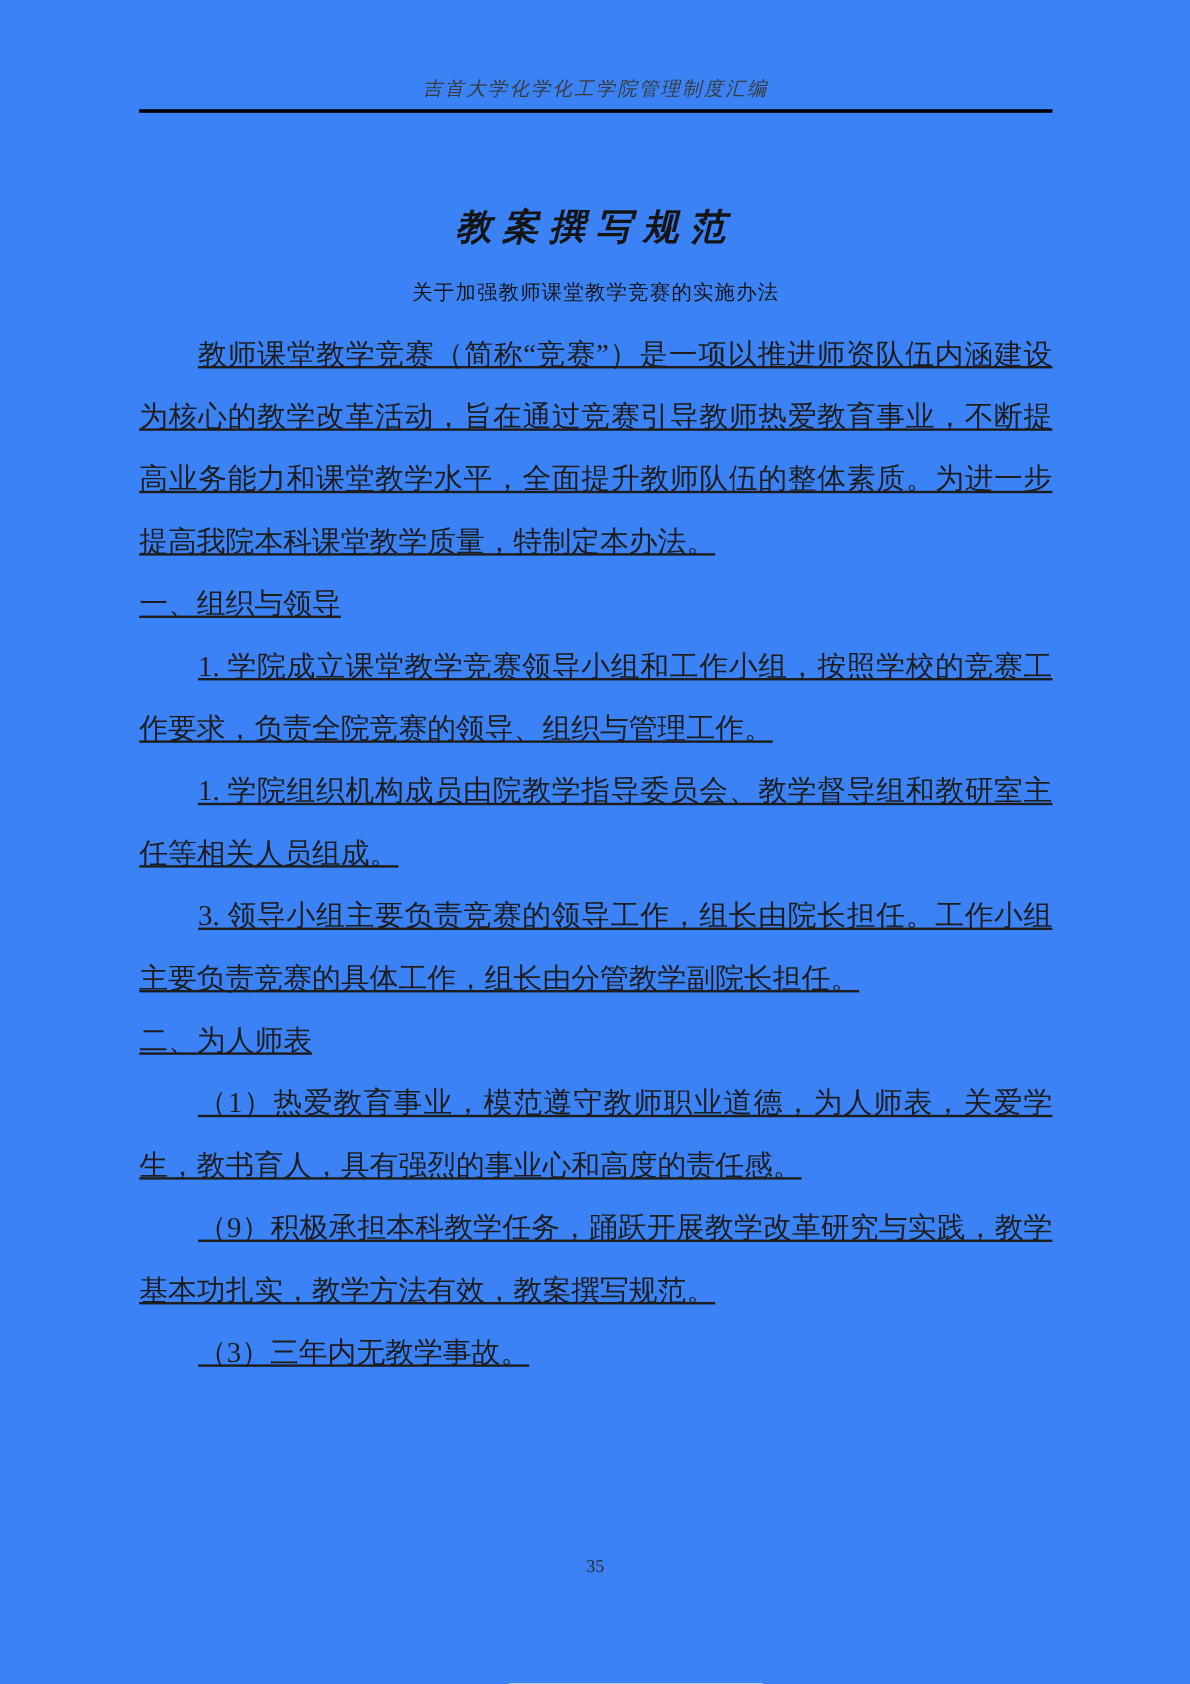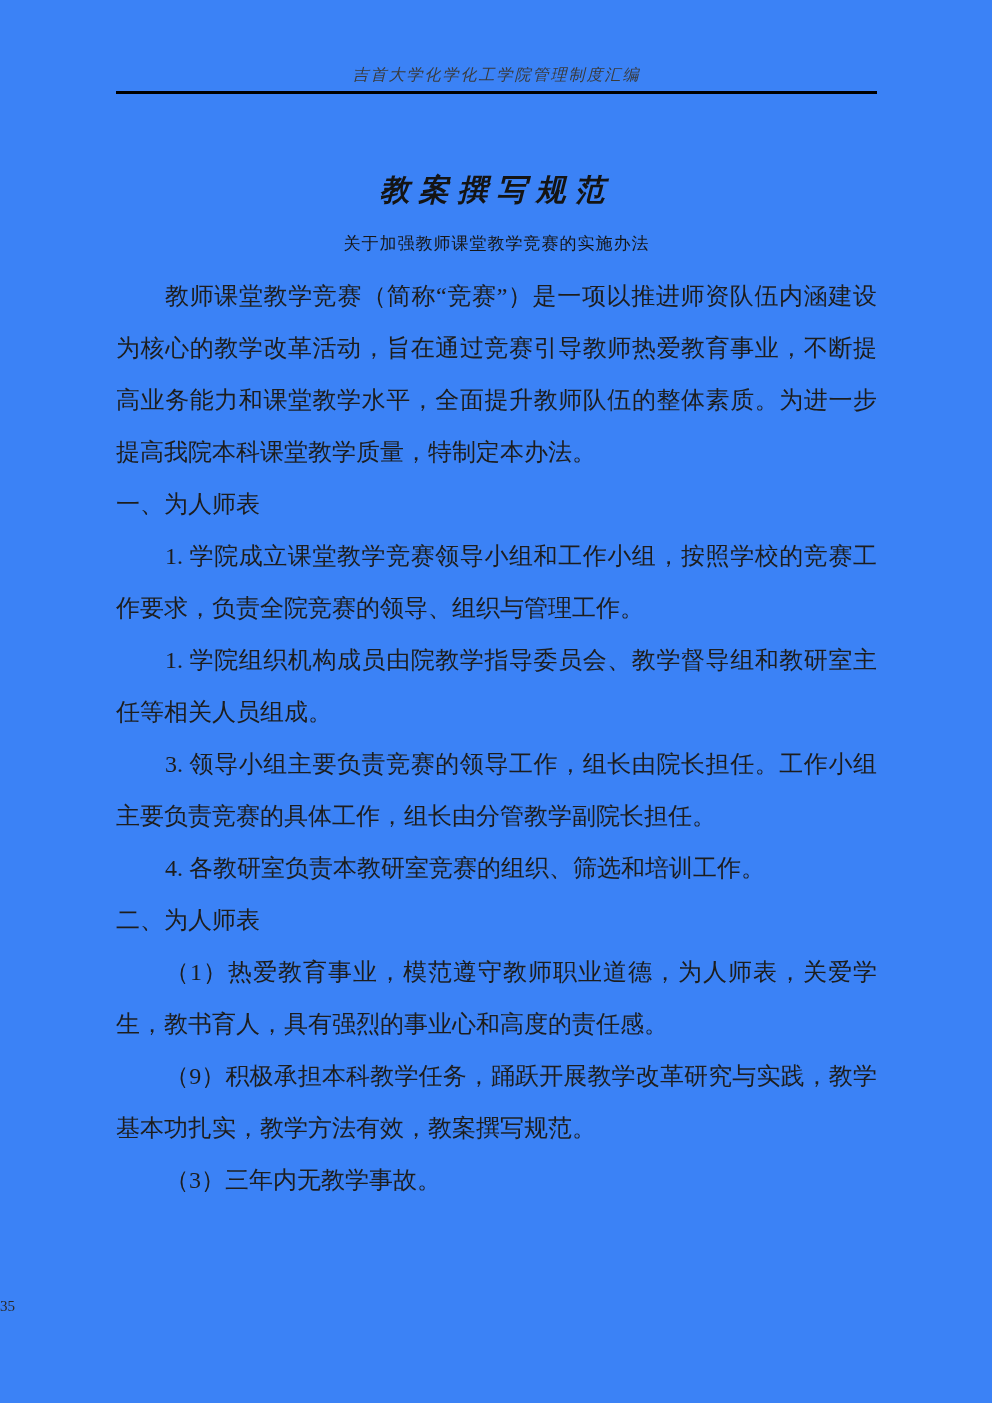--- a/index.html
+++ b/index.html
@@ -61,36 +61,37 @@
     line-height: 40px;
     margin-top: 14px;
     color: #161616;
   }
   .body-text {
     margin-top: 6px;
     font-size: 24px;
     line-height: 52px;
     text-align: justify;
     color: #1d1d1d;
+    text-decoration: underline;
   }
   .para {
     margin: 0;
   }
   .para.indent {
     text-indent: 49px;
   }
   .para.heading {
     text-indent: 0;
   }
   .page-number {
     position: absolute;
     top: 1298px;
     left: 0;
     width: 992px;
-    text-align: left;
+    text-align: center;
     font-size: 15px;
     color: #2a2a2a;
   }
 </style>
 </head>
 <body>
 
 <div class="page">
 
   <div class="page-header">
@@ -99,25 +100,24 @@
 
   <div class="header-rule"></div>
 
   <div class="content">
     <div class="doc-title">教案撰写规范</div>
 
     <div class="doc-subtitle">关于加强教师课堂教学竞赛的实施办法</div>
 
     <div class="body-text">
       <p class="para indent">教师课堂教学竞赛（简称“竞赛”）是一项以推进师资队伍内涵建设为核心的教学改革活动，旨在通过竞赛引导教师热爱教育事业，不断提高业务能力和课堂教学水平，全面提升教师队伍的整体素质。为进一步提高我院本科课堂教学质量，特制定本办法。</p>
-      <p class="para heading">一、为人师表</p>
+      <p class="para heading">一、组织与领导</p>
       <p class="para indent">1. 学院成立课堂教学竞赛领导小组和工作小组，按照学校的竞赛工作要求，负责全院竞赛的领导、组织与管理工作。</p>
       <p class="para indent">1. 学院组织机构成员由院教学指导委员会、教学督导组和教研室主任等相关人员组成。</p>
       <p class="para indent">3. 领导小组主要负责竞赛的领导工作，组长由院长担任。工作小组主要负责竞赛的具体工作，组长由分管教学副院长担任。</p>
-      <p class="para indent">4. 各教研室负责本教研室竞赛的组织、筛选和培训工作。</p>
       <p class="para heading">二、为人师表</p>
       <p class="para indent">（1）热爱教育事业，模范遵守教师职业道德，为人师表，关爱学生，教书育人，具有强烈的事业心和高度的责任感。</p>
       <p class="para indent">（9）积极承担本科教学任务，踊跃开展教学改革研究与实践，教学基本功扎实，教学方法有效，教案撰写规范。</p>
       <p class="para indent">（3）三年内无教学事故。</p>
     </div>
   </div>
 
   <div class="page-number">35</div>
 
 </div>

